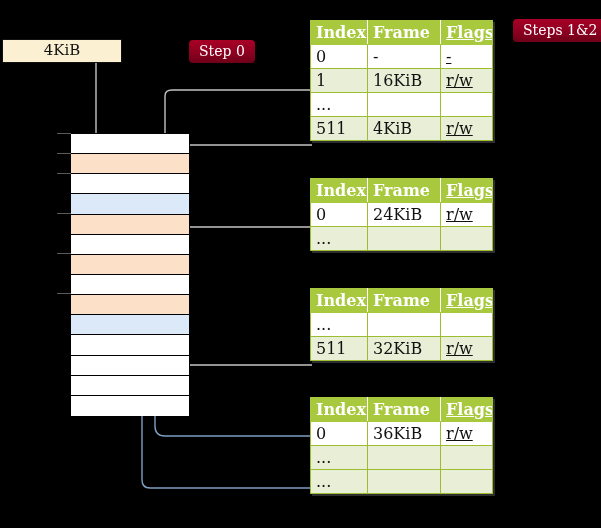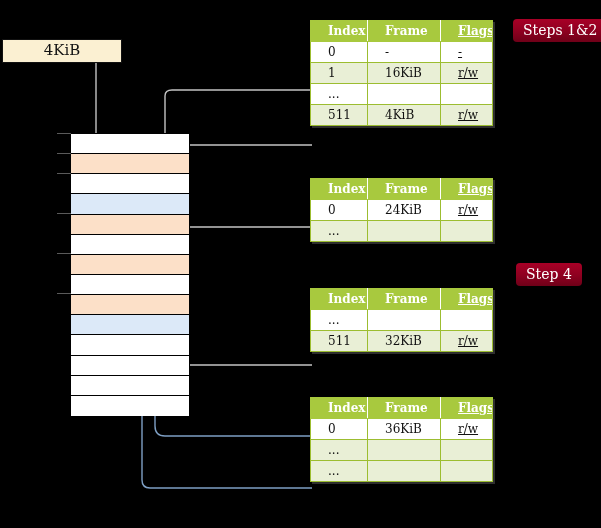--- a/index.html
+++ b/index.html
@@ -37,22 +37,22 @@
   
   .ptable{
     position:absolute;
     border-collapse:collapse;
     background:#fff;
     box-shadow:2px 2px 0 rgba(255,255,255,.18);
     table-layout:fixed;
   }
   .ptable td,.ptable th{
     border:1px solid #9cbd30;
-    font-size:12px;
-    padding:2px 17px;
+    font-size:16px;
+    padding:2px 5px;
     height:21px;
     box-sizing:border-box;
     color:#111;
     text-align:left;
     font-weight:normal;
     background:#fff;
     overflow:hidden;
     white-space:nowrap;
   }
   .ptable th{
@@ -121,25 +121,25 @@
 
     <g>
       <path d="M312,488 L150,488 Q142,488 142,480 L142,215" fill="none" stroke="#7e9fc4" stroke-width="1.4" marker-end="url(#ablueup)"></path>
     </g>
   </svg>
 
   <div class="srcbox" style="left:2px;top:39px;width:118px;height:22px;">
     <span>4KiB</span>
   </div>
 
+  <div class="badge" style="left:189px;top:40px;">
+    <span>Step 0</span>
+  </div>
   <div class="badge" style="left:513px;top:19px;">
     <span>Steps 1&amp;2</span>
-  </div>
-  <div class="badge" style="left:516px;top:263px;">
-    <span>Step 4</span>
   </div>
 
   <div class="memcol" id="memcol" style="left:70px;top:133px;width:120px;height:282px;">
       <div class="memrow m-white" style="height: 20.1429px;"></div>
       <div class="memrow m-orange" style="height: 20.1429px;"></div>
       <div class="memrow m-white" style="height: 20.1429px;"></div>
       <div class="memrow m-blue" style="height: 20.1429px;"></div>
       <div class="memrow m-orange" style="height: 20.1429px;"></div>
       <div class="memrow m-white" style="height: 20.1429px;"></div>
       <div class="memrow m-orange" style="height: 20.1429px;"></div>

